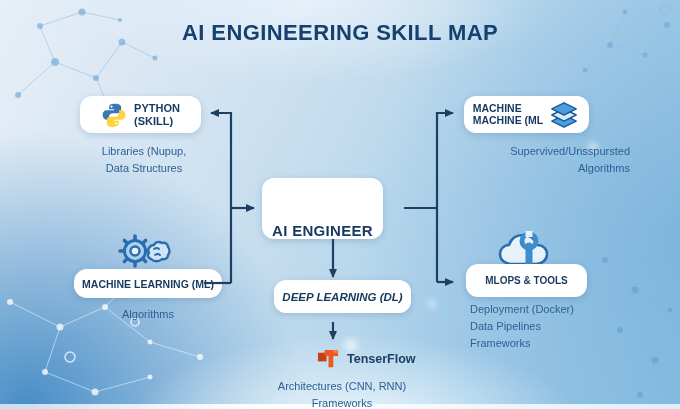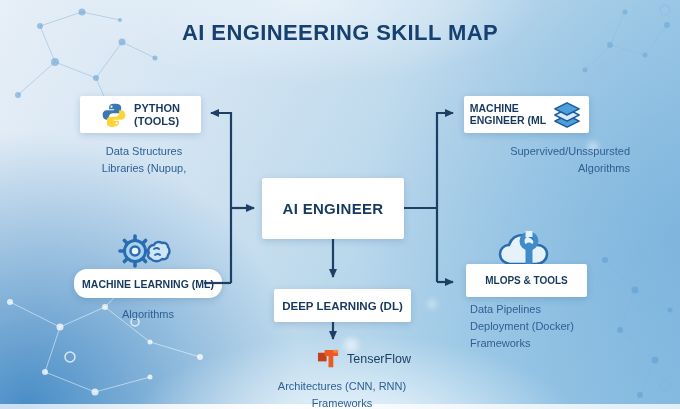--- a/index.html
+++ b/index.html
@@ -15,31 +15,31 @@
   }
   .deco{position:absolute; pointer-events:none;}
   .glow{position:absolute; border-radius:50%; background:rgba(255,255,255,0.55); filter:blur(3px); pointer-events:none;}
   .bottom-strip{position:absolute; left:0; bottom:0; width:680px; height:5px;
     background:linear-gradient(to right, rgba(255,255,255,0.7), rgba(255,255,255,0.95) 40%, rgba(234,244,251,0.9));}
   .title{
     position:absolute; top:20px; left:0; width:680px; text-align:center;
     font-size:22px; font-weight:bold; letter-spacing:0.4px; color:#16406f;
   }
   .node{
-    position:absolute; background:#fff; border-radius:2px;
+    position:absolute; background:#fff; border-radius:12px;
     box-shadow:0 2px 7px rgba(25,75,125,0.20);
     display:flex; align-items:center; justify-content:center;
     color:#16395f; font-weight:bold; z-index:2;
   }
   .caption{position:absolute; color:#2e6094; font-size:11px; line-height:1.5; z-index:2;}
   .connectors{position:absolute; left:0; top:0; z-index:5; pointer-events:none;}
   .icon-float{position:absolute; z-index:2;}
   .node-label{line-height:1.1;}
   .tf-row{position:absolute; display:flex; align-items:center; gap:7px; z-index:2;}
-  .tf-label{color:#1d3f63; font-size:12.5px; font-weight:normal;}
+  .tf-label{color:#1d3f63; font-size:12.5px; font-weight:bold;}
 </style>
 </head>
 <body>
 
 <div class="canvas">
 
   <svg class="deco" style="left:0;top:0" width="170" height="125" viewBox="0 0 170 125">
     <g stroke="#7fb0da" stroke-width="1" opacity="0.45" fill="none">
       <path d="M18 95 L55 62 L96 78 L122 42 L155 58"></path>
       <path d="M55 62 L40 26 L82 12 L120 20"></path>
@@ -115,45 +115,45 @@
 
   <div class="node" style="left:80px;top:96px;width:121px;height:37px;gap:7px;">
     <svg width="26" height="26" viewBox="0 0 24 24">
       <path fill="#3a78b5" d="M11.9 1.5c-2.7 0-4.4 1.1-4.4 3v2.2h4.6v.9H5.4c-1.9 0-3.9 1.3-3.9 4.4 0 3 2 4.4 3.9 4.4h1.9v-2.6c0-2 1.7-3.4 3.7-3.4h4.7c1.6 0 2.9-1.3 2.9-2.9V4.5c0-1.8-1.9-3-4.7-3h-2z"></path>
       <circle cx="9.7" cy="4.3" r="1" fill="#ffffff"></circle>
       <path fill="#ffd43b" d="M12.1 22.5c2.7 0 4.4-1.1 4.4-3v-2.2h-4.6v-.9h6.7c1.9 0 3.9-1.3 3.9-4.4 0-3-2-4.4-3.9-4.4h-1.9v2.6c0 2-1.7 3.4-3.7 3.4H8.3c-1.6 0-2.9 1.3-2.9 2.9v3.5c0 1.8 1.9 3 4.7 3h2z"></path>
       <circle cx="14.3" cy="19.7" r="1" fill="#ffffff"></circle>
     </svg>
     <div class="node-label" style="font-size:11px;">
       <div>PYTHON</div>
-      <div>(TOOLS)</div>
+      <div>(SKILL)</div>
     </div>
   </div>
   <div class="caption" style="left:82px;top:143px;width:124px;text-align:center;">
+    <div>Libraries (Nupup,</div>
     <div>Data Structures</div>
-    <div>Libraries (Nupup,</div>
   </div>
 
   <div class="node" style="left:464px;top:96px;width:125px;height:37px;gap:5px;">
     <div class="node-label" style="font-size:10.5px;">
       <div>MACHINE</div>
-      <div>ENGINEER (ML</div>
+      <div>MACHINE (ML</div>
     </div>
     <svg width="32" height="30" viewBox="0 0 34 32">
       <path d="M17 16 L30 22.5 L17 29 L4 22.5 Z" fill="#4d9fdb" stroke="#1b5c9e" stroke-width="1.6" stroke-linejoin="round"></path>
       <path d="M17 9.5 L30 16 L17 22.5 L4 16 Z" fill="#d9ecf9" stroke="#1b5c9e" stroke-width="1.6" stroke-linejoin="round"></path>
       <path d="M17 3 L30 9.5 L17 16 L4 9.5 Z" fill="#4d9fdb" stroke="#1b5c9e" stroke-width="1.6" stroke-linejoin="round"></path>
     </svg>
   </div>
   <div class="caption" style="left:470px;top:143px;width:160px;text-align:right;">
     <div>Supervived/Unsspursted</div>
     <div>Algorithms</div>
   </div>
 
-  <div class="node" style="left:262px;top:178px;width:142px;height:61px;font-size:15px;letter-spacing:0.3px;">
+  <div class="node" style="left:262px;top:178px;width:121px;height:61px;font-size:15px;letter-spacing:0.3px;align-items:flex-end;">
     <span>AI ENGINEER</span>
   </div>
 
   <svg class="icon-float" style="left:112px;top:229px;" width="62" height="42" viewBox="0 0 60 42">
     <g stroke="#2a6cb0" stroke-width="3.6" stroke-linecap="round">
       <line x1="22" y1="7" x2="22" y2="11"></line>
         <line x1="22" y1="33" x2="22" y2="37"></line>
       <line x1="7" y1="22" x2="11" y2="22"></line>
         <line x1="33" y1="22" x2="37" y2="22"></line>
       <line x1="11.4" y1="11.4" x2="14.2" y2="14.2"></line>
@@ -166,21 +166,21 @@
     <path d="M38 30 c-3-1-4-4-2-6 -2-4 1-8 5-8 1-3 5-4 8-2 3-1 6 1 6 4 2 2 2 6 0 8 0 3-3 5-6 4 -3 3-8 3-11 0z" fill="#cfe4f4" stroke="#2a6cb0" stroke-width="2.4" stroke-linejoin="round"></path>
     <path d="M41 20 q3-2 5 0 M42 26 q3-2 5 0" fill="none" stroke="#2a6cb0" stroke-width="1.8" stroke-linecap="round"></path>
   </svg>
   <div class="node" style="left:74px;top:269px;width:148px;height:29px;font-size:10.5px;border-radius:13px;">
     <span>MACHINE LEARNING (ML)</span>
   </div>
   <div class="caption" style="left:74px;top:306px;width:148px;text-align:center;">
     <span>Algorithms</span>
   </div>
 
-  <div class="node" style="left:274px;top:289px;width:137px;height:33px;font-size:11.5px;">
+  <div class="node" style="left:274px;top:280px;width:137px;height:33px;font-size:11.5px;font-style:italic;">
     <span>DEEP LEARNING (DL)</span>
   </div>
 
   <div class="tf-row" style="left:317px;top:347px;">
     <svg width="23" height="23" viewBox="0 0 24 24">
       <rect x="1" y="6" width="9" height="9" fill="#c2411a"></rect>
       <polygon points="8,3 22,3 22,9.5 17,9.5 17,21 12,21 12,9.5 8,9.5" fill="#ec5a22"></polygon>
       <rect x="17" y="3" width="5" height="3" fill="#f4824a"></rect>
     </svg>
     <span class="tf-label">TenserFlow</span>
@@ -194,22 +194,22 @@
     <path d="M15 36 c-7 0-12-4-12-10 0-5 4-9 9-9 2-6 7-10 14-10 7 0 12 4 14 10 6 0 10 4 10 9 0 6-5 10-11 10z" fill="#e6f2fa" stroke="#2a6cb0" stroke-width="2.5" stroke-linejoin="round"></path>
     <circle cx="32" cy="13" r="7" fill="none" stroke="#3f8cca" stroke-width="5"></circle>
     <rect x="28.5" y="3" width="7" height="6" fill="#e6f2fa"></rect>
     <path d="M32 40 L32 18" stroke="#3f8cca" stroke-width="7" stroke-linecap="round"></path>
     <circle cx="32" cy="40" r="1.6" fill="#1d3f63"></circle>
   </svg>
   <div class="node" style="left:466px;top:264px;width:121px;height:33px;font-size:10px;">
     <span>MLOPS &amp; TOOLS</span>
   </div>
   <div class="caption" style="left:470px;top:301px;width:160px;text-align:left;line-height:1.55;">
+    <div>Deployment (Docker)</div>
     <div>Data Pipelines</div>
-    <div>Deployment (Docker)</div>
     <div>Frameworks</div>
   </div>
 
   <svg class="connectors" width="680" height="409" viewBox="0 0 680 409">
     <defs>
       <marker id="ah" markerUnits="userSpaceOnUse" markerWidth="10" markerHeight="9" refX="8" refY="4" orient="auto">
         <polygon points="0 0, 9 4, 0 8" fill="#1d3f63"></polygon>
       </marker>
     </defs>
     <g stroke="#1d3f63" stroke-width="2.2" fill="none">

